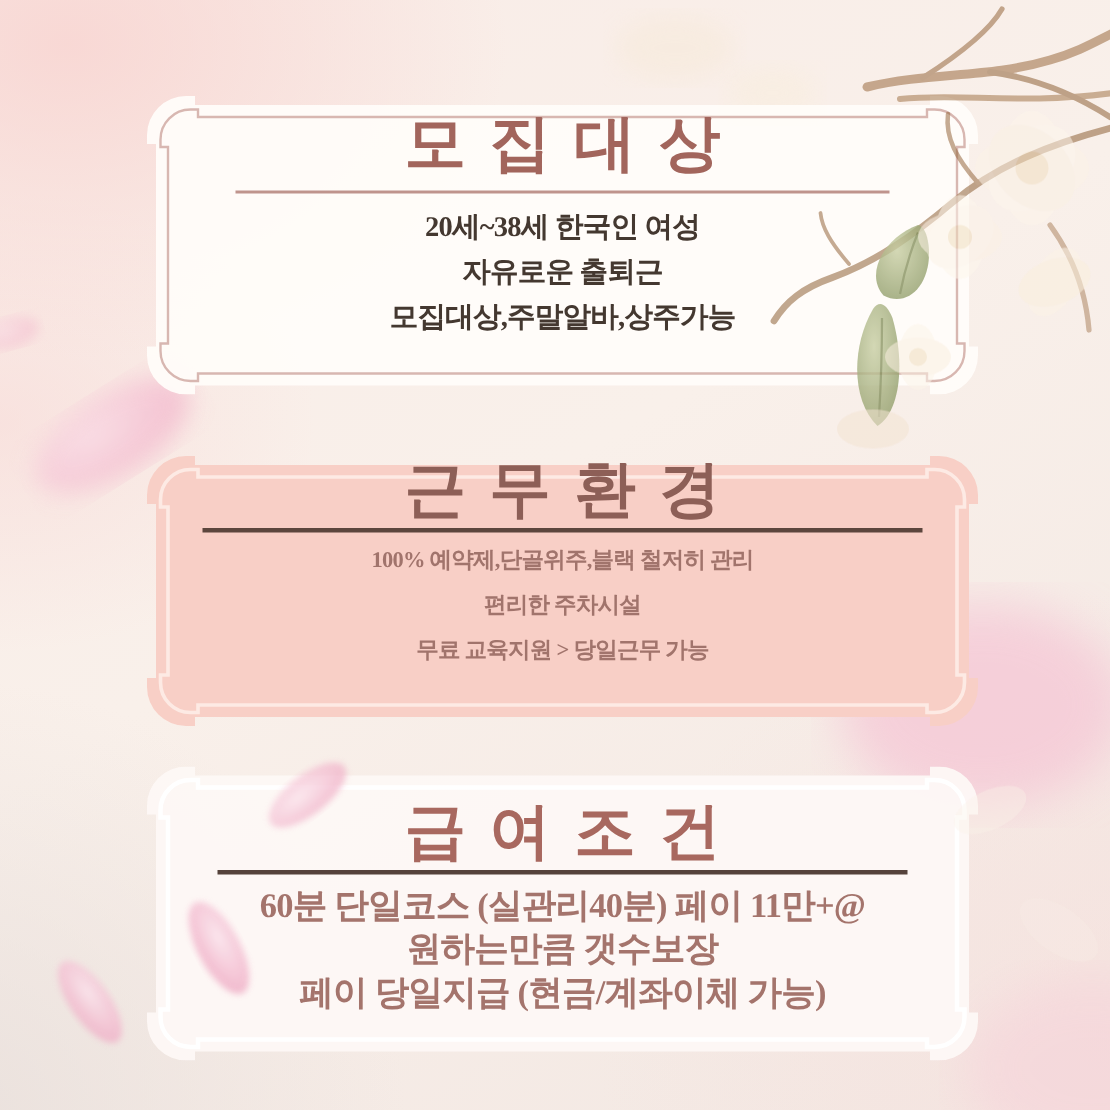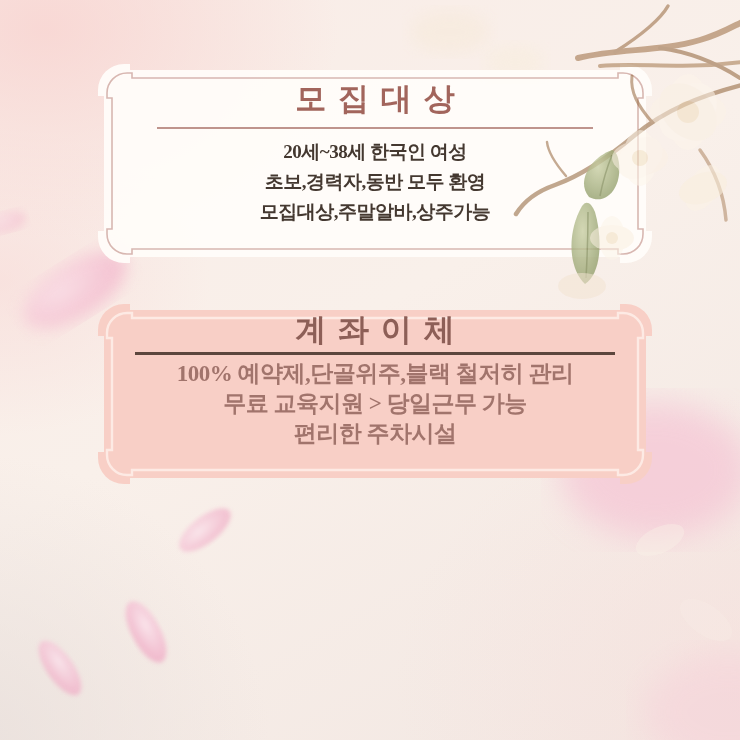--- a/index.html
+++ b/index.html
@@ -16,33 +16,33 @@
   .abs{position:absolute;left:0;top:0;}
   .layer-under{z-index:1;}
   .box{position:absolute;left:98px;width:554px;z-index:2;}
   .box svg{position:absolute;left:0;top:0;}
   .box-content{position:relative;z-index:4;text-align:center;height:100%;}
   .decor-over{z-index:3;pointer-events:none;}
   .box1{top:64px;height:199px;}
   .box2{top:304px;height:180px;}
   .box3{top:511px;height:196px;}
   .title{
-    font-weight:700;font-size:31px;line-height:38px;
-    letter-spacing:.38em;padding-left:.38em;
+    font-weight:700;font-size:41px;line-height:38px;
+    letter-spacing:.38em;padding-left:.38em;font-family:Liberation Mono, monospace;
   }
   .box1 .title{color:#a2655c;padding-top:16px;}
   .box2 .title{color:#8d5f57;padding-top:7px;}
   .box3 .title{color:#a8685f;padding-top:28px;}
   .divider{border:0;margin:0 auto;}
   .box1 .divider{width:436px;height:2px;background:#bf948d;margin-top:9px;margin-bottom:8px;}
   .box2 .divider{width:480px;height:2.5px;background:#5c463d;margin-top:3px;margin-bottom:4px;}
   .box3 .divider{width:460px;height:2.5px;background:#55423b;margin-top:3px;margin-bottom:6px;}
   .line{font-weight:700;letter-spacing:-0.5px;}
   .box1 .line{color:#443830;font-size:19px;line-height:30px;}
-  .box2 .line{color:#a1746c;font-size:23px;line-height:30px;}
+  .box2 .line{color:#a1746c;font-size:15px;line-height:30px;}
   .box3 .line{color:#a4746c;font-size:23px;line-height:29px;}
 </style>
 </head>
 <body>
 <div class="canvas">
 
 <svg class="abs layer-under" width="740" height="740" aria-hidden="true">
   <defs>
     <radialGradient id="pg" cx="38%" cy="38%" r="70%">
       <stop offset="0%" stop-color="#fadfe8"></stop>
@@ -69,39 +69,52 @@
 
 <section class="box box1">
   <svg width="554" height="199" aria-hidden="true">
     <path id="f1" fill="#fffcf9" fill-opacity=".96" d="M26 0H32V6H522V0H528A26 26 0 0 1 554 26V32H548V167H554V173A26 26 0 0 1 528 199H522V193H32V199H26A26 26 0 0 1 0 173V167H6V32H0V26A26 26 0 0 1 26 0Z"></path>
     <path id="l1" fill="none" stroke="#d8b7b1" stroke-width="1.6" d="M29 9H34V14H520V9H525A20 20 0 0 1 545 29V34H540V165H545V170A20 20 0 0 1 525 190H520V185H34V190H29A20 20 0 0 1 9 170V165H14V34H9V29A20 20 0 0 1 29 9Z"></path>
   </svg>
   <div class="box-content">
     <div class="title">모집대상</div>
     <div class="divider"></div>
     <div class="line">20세~38세 한국인 여성</div>
-    <div class="line">초보,경력자,동반 모두 환영</div>
+    <div class="line">자유로운 출퇴근</div>
     <div class="line">모집대상,주말알바,상주가능</div>
   </div>
 </section>
 
 <section class="box box2">
   <svg width="554" height="180" aria-hidden="true">
     <path id="f2" fill="#f8cfc6" d="M26 0H32V6H522V0H528A26 26 0 0 1 554 26V32H548V148H554V154A26 26 0 0 1 528 180H522V174H32V180H26A26 26 0 0 1 0 154V148H6V32H0V26A26 26 0 0 1 26 0Z"></path>
     <path id="l2" fill="none" stroke="#fdeae4" stroke-width="2.4" d="M29 9H34V14H520V9H525A20 20 0 0 1 545 29V34H540V146H545V151A20 20 0 0 1 525 171H520V166H34V171H29A20 20 0 0 1 9 151V146H14V34H9V29A20 20 0 0 1 29 9Z"></path>
   </svg>
   <div class="box-content">
-    <div class="title">계좌이체</div>
+    <div class="title">근무환경</div>
     <div class="divider"></div>
     <div class="line">100% 예약제,단골위주,블랙 철저히 관리</div>
+    <div class="line">편리한 주차시설</div>
     <div class="line">무료 교육지원 &gt; 당일근무 가능</div>
-    <div class="line">편리한 주차시설</div>
   </div>
 </section>
 
+<section class="box box3">
+  <svg width="554" height="196" aria-hidden="true">
+    <path id="f3" fill="#fdf8f5" fill-opacity=".95" d="M26 0H32V6H522V0H528A26 26 0 0 1 554 26V32H548V164H554V170A26 26 0 0 1 528 196H522V190H32V196H26A26 26 0 0 1 0 170V164H6V32H0V26A26 26 0 0 1 26 0Z"></path>
+    <path id="l3" fill="none" stroke="#ffffff" stroke-width="3" d="M29 9H34V14H520V9H525A20 20 0 0 1 545 29V34H540V162H545V167A20 20 0 0 1 525 187H520V182H34V187H29A20 20 0 0 1 9 167V162H14V34H9V29A20 20 0 0 1 29 9Z"></path>
+  </svg>
+  <div class="box-content">
+    <div class="title">급여조건</div>
+    <div class="divider"></div>
+    <div class="line">60분 단일코스 (실관리40분) 페이 11만+@</div>
+    <div class="line">원하는만큼 갯수보장</div>
+    <div class="line">페이 당일지급 (현금/계좌이체 가능)</div>
+  </div>
+</section>
 
 <svg class="abs decor-over" width="740" height="740" aria-hidden="true">
   <defs>
     <radialGradient id="pg2" cx="40%" cy="40%" r="70%">
       <stop offset="0%" stop-color="#fbe3ec"></stop>
       <stop offset="65%" stop-color="#f3bcd0"></stop>
       <stop offset="100%" stop-color="#edaac2"></stop>
     </radialGradient>
     <radialGradient id="lg" cx="40%" cy="35%" r="75%">
       <stop offset="0%" stop-color="#c9cfa4"></stop>

